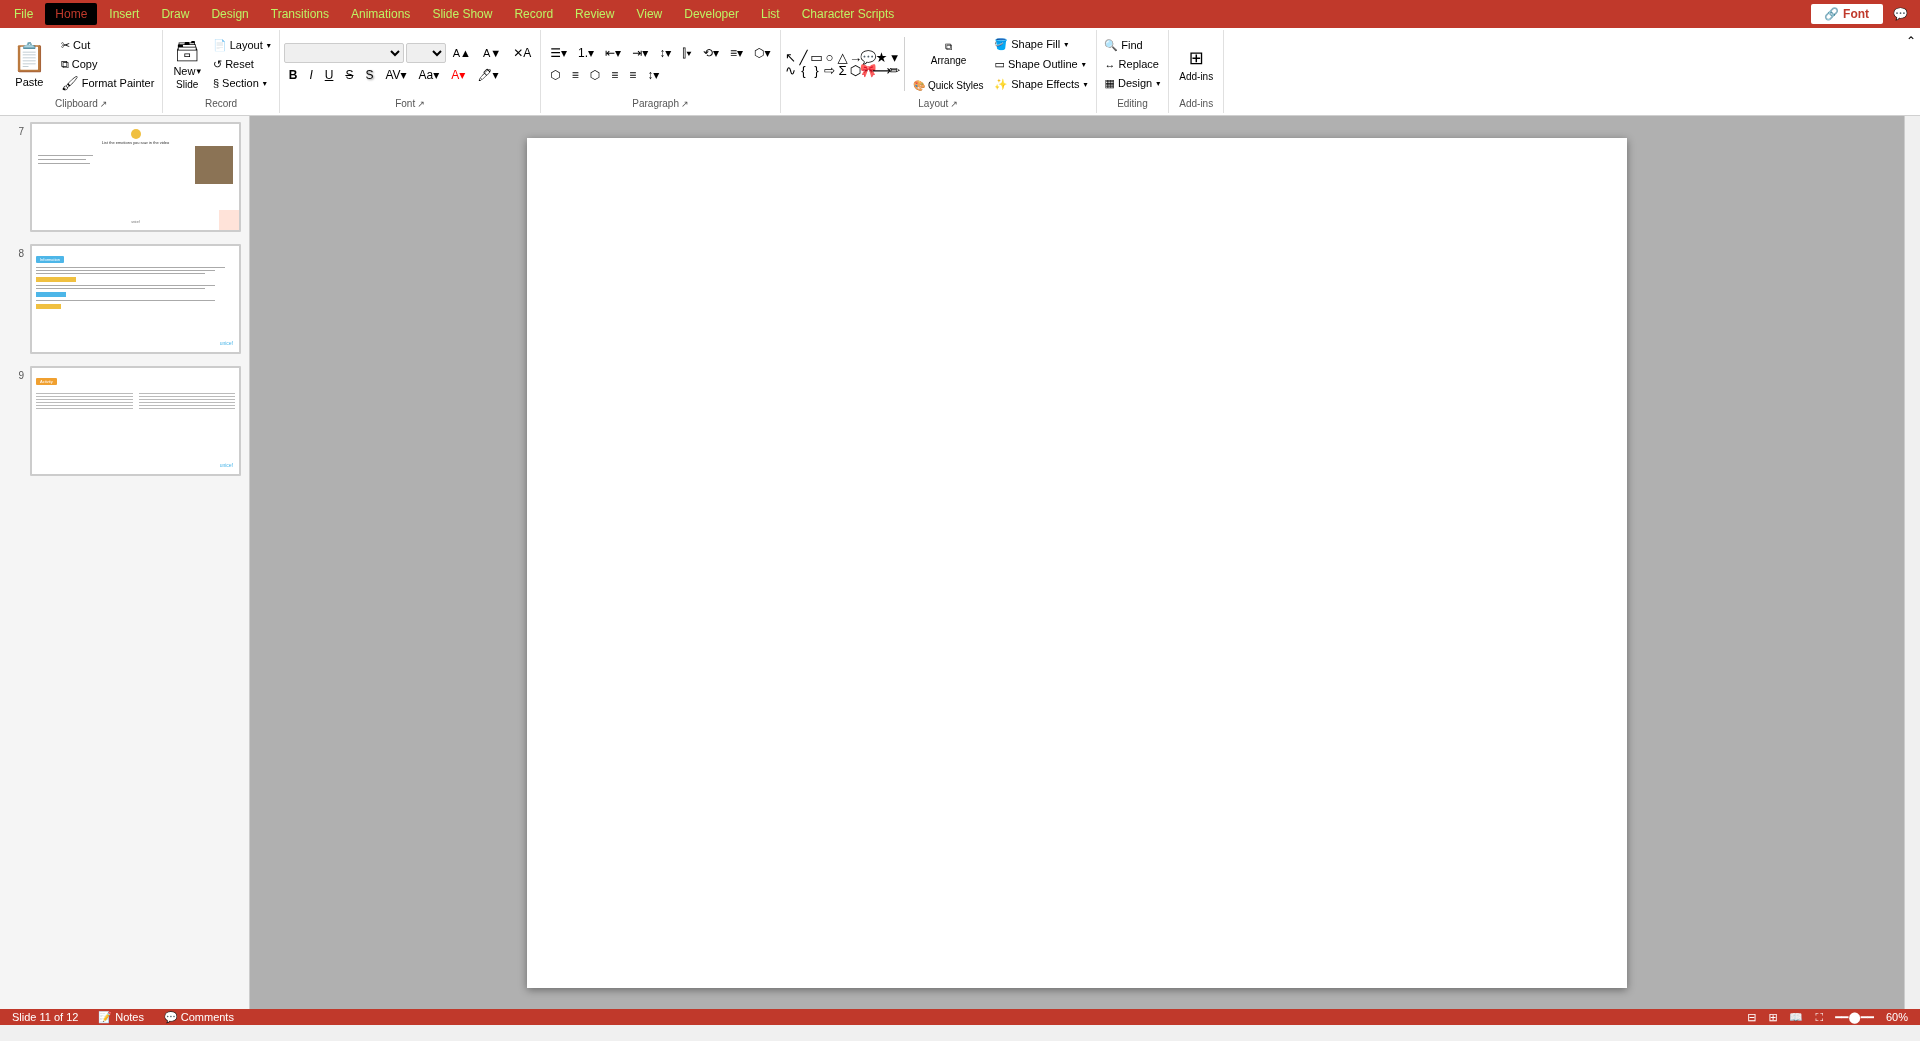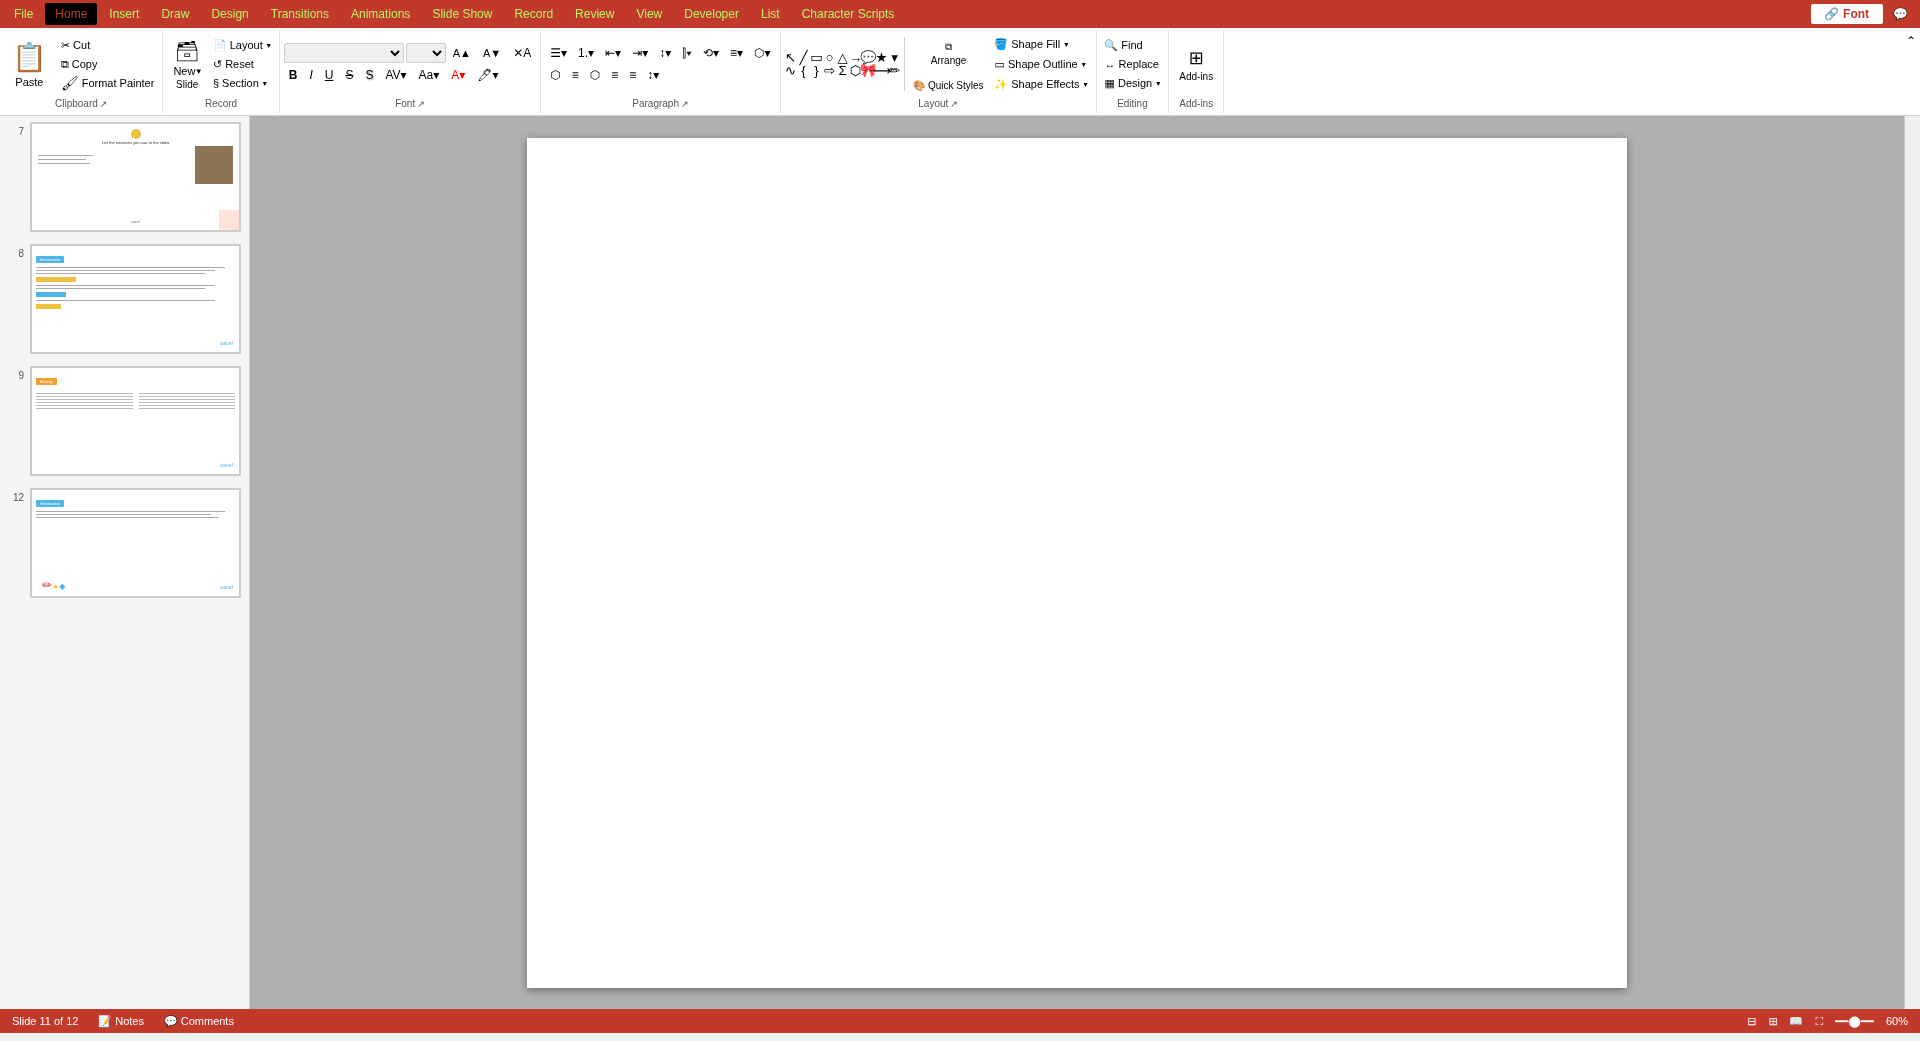--- a/index.html
+++ b/index.html
@@ -232,21 +232,21 @@
 
     .slide-canvas {
       background: white;
       width: 1100px;
       height: 850px;
       box-shadow: 0 2px 8px rgba(0,0,0,0.4);
     }
 
     
     .status-bar {
-      height: 24px;
+      height: 16px;
       background: #c0392b;
       display: flex;
       align-items: center;
       padding: 0 12px;
       gap: 20px;
       color: white;
       font-size: 11px;
     }
     .status-right {
       margin-left: auto;
@@ -586,35 +586,20 @@
             <div style="height:1px;background:#bbb;margin:2px 0;"></div>
             <div style="height:1px;background:#bbb;margin:2px 0;"></div>
           </div>
         </div>
         <div style="position:absolute;bottom:6px;right:6px;font-size:5px;color:#4db6e8;">unicef</div>
       </div>
     </div>
 
 
 
-    <div class="slide-thumb">
-      <span class="slide-number">12</span>
-      <div class="slide-preview" style="position:relative;height:110px;padding:4px;">
-        <div style="background:#4db6e8;color:white;font-size:4px;padding:1px 4px;border-radius:1px;display:inline-block;margin-bottom:2px;">Information</div>
-        <div style="height:1px;background:#aaa;margin:2px 0;width:95%;"></div>
-        <div style="height:1px;background:#aaa;margin:2px 0;width:88%;"></div>
-        <div style="height:1px;background:#aaa;margin:2px 0;width:92%;"></div>
-        <div style="position:absolute;bottom:4px;left:10px;font-size:4px;">
-          <span style="color:#c0392b;font-size:12px;">✏</span>
-          <span style="color:#f0c040;font-size:8px;">●</span>
-          <span style="color:#4db6e8;font-size:8px;">◆</span>
-        </div>
-        <div style="position:absolute;bottom:6px;right:6px;font-size:5px;color:#4db6e8;">unicef</div>
-      </div>
-    </div>
   </div>
 
   <div class="main-canvas-area">
     <div class="slide-canvas">
       
     </div>
   </div>
 
   <div class="scrollbar-area"></div>
 </div>

